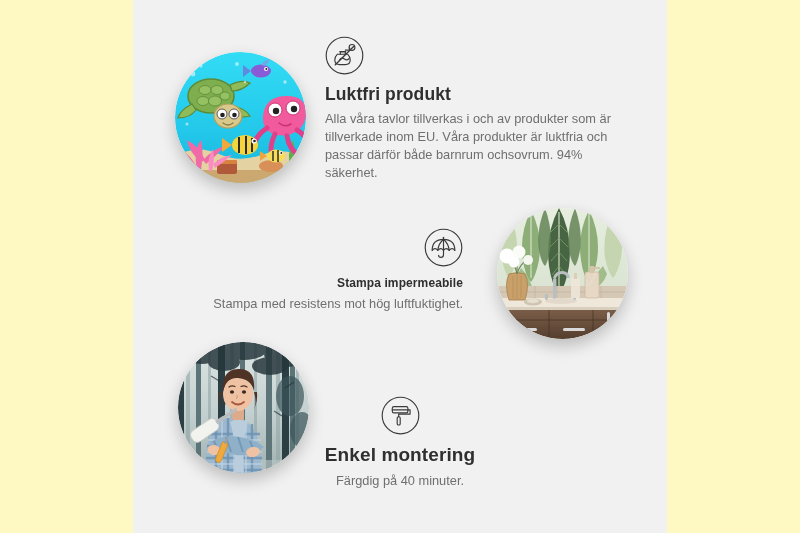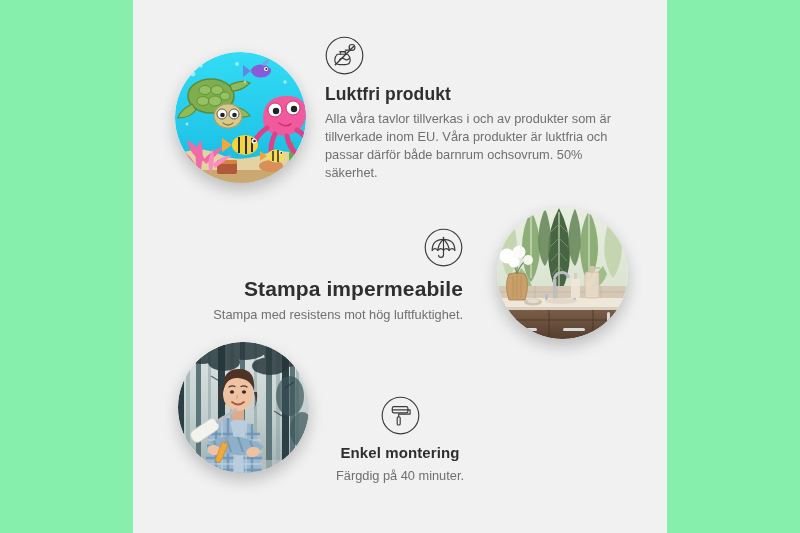--- a/index.html
+++ b/index.html
@@ -11,21 +11,21 @@
     width: 800px;
     height: 533px;
     overflow: hidden;
     font-family: "Liberation Sans", sans-serif;
   }
 
   .canvas {
     position: relative;
     width: 800px;
     height: 533px;
-    background: #86efac;
+    background: #fef9c3;
   }
 
   
   .panel {
     position: absolute;
     left: 133px;
     top: 0;
     width: 534px;
     height: 533px;
     background: #f1f1f1;
@@ -65,22 +65,22 @@
     color: #2f2f2f;
     letter-spacing: 0.1px;
     line-height: 1.2;
   }
   .feature-body {
     margin: 0;
     font-size: 12.8px;
     color: #6f6f6f;
     line-height: 1.42;
   }
-  #feature-waterproof .feature-title { font-size: 21px; }
-  #feature-assembly .feature-title { font-size: 15px; }
+  #feature-waterproof .feature-title { font-size: 12px; }
+  #feature-assembly .feature-title { font-size: 19px; }
 </style>
 </head>
 <body>
 
 <div class="canvas">
 
   <div class="panel"></div>
 
   <div class="photo" id="photo-aquarium">
     <svg width="131" height="131" viewBox="0 0 131 131" xmlns="http://www.w3.org/2000/svg" aria-hidden="true">
@@ -465,21 +465,21 @@
             <circle cx="27" cy="11.4" r="2.9"></circle>
 
             <path d="M14.6 23.6 q2.2 -2.6 4.8 -0.6 q2.6 2 4.6 -0.4"></path>
 
             <path d="M10.3 28.8 L28.6 10.4" stroke-width="1.35"></path>
           </g>
         </svg>
       </span>
     </span>
     <h3 class="feature-title">Luktfri produkt</h3>
-    <p class="feature-body">Alla våra tavlor tillverkas i och av produkter som är tillverkade inom EU. Våra produkter är luktfria och passar därför både barnrum ochsovrum. 50% säkerhet.</p>
+    <p class="feature-body">Alla våra tavlor tillverkas i och av produkter som är tillverkade inom EU. Våra produkter är luktfria och passar därför både barnrum ochsovrum. 94% säkerhet.</p>
   </div>
 
   <div class="feature" id="feature-waterproof">
     <span class="icon-wrap">
       <span class="icon-circle">
         <svg width="39" height="39" viewBox="0 0 39 39" xmlns="http://www.w3.org/2000/svg" aria-hidden="true">
           <circle cx="19.5" cy="19.5" r="18.3" fill="none" stroke="#3a3a3a" stroke-width="1.15"></circle>
           <g fill="none" stroke="#3a3a3a" stroke-width="1.15" stroke-linecap="round" stroke-linejoin="round">
 
             <path d="M8.2 22.3 q0 -11 11.3 -11 q11.3 0 11.3 11"></path>

